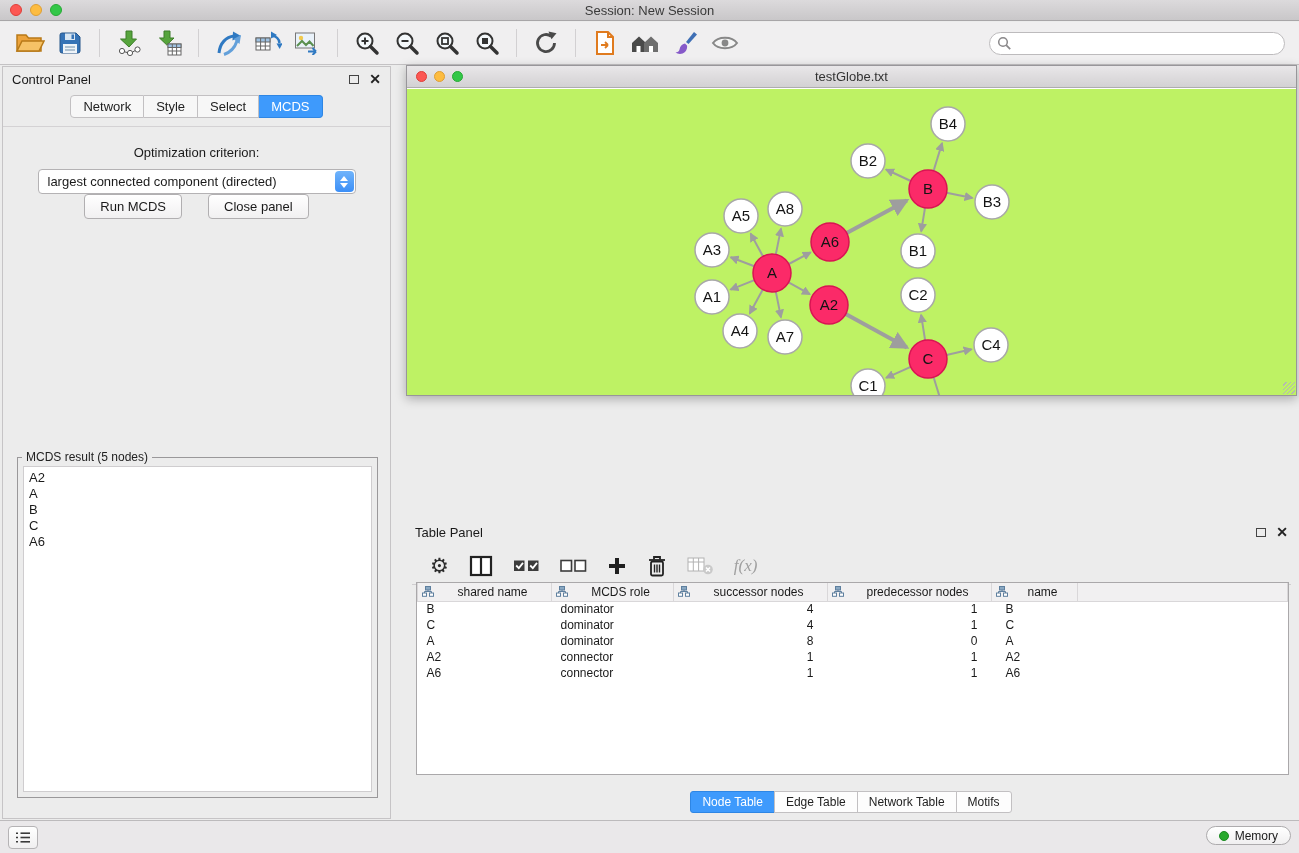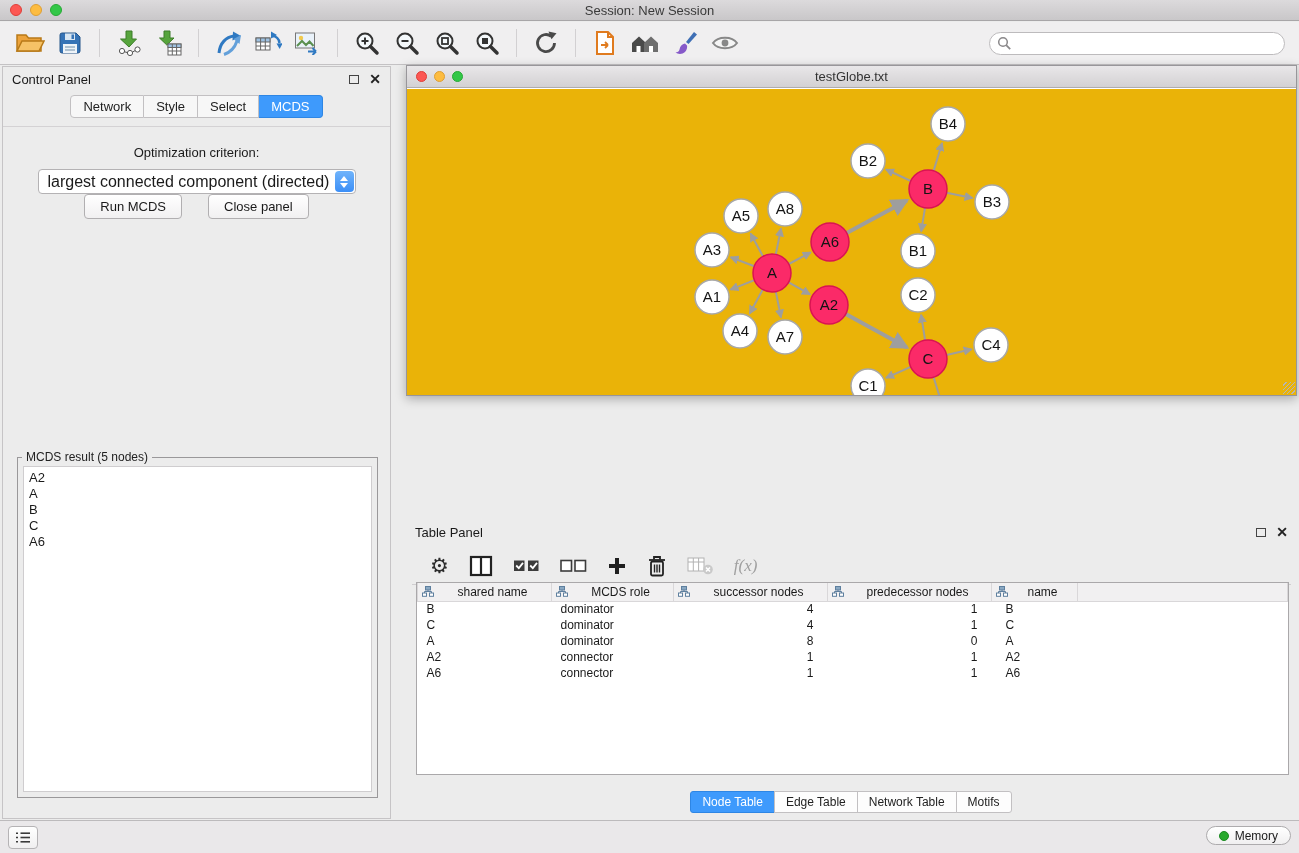--- a/index.html
+++ b/index.html
@@ -60,21 +60,21 @@
     border: 1px solid #c2c0c2; border-left: none; color: #222;
   }
   .cp-tab:first-child { border-left: 1px solid #c2c0c2; border-radius: 4px 0 0 4px; }
   .cp-tab:last-child { border-radius: 0 4px 4px 0; }
   .cp-tab.active { background: #3e9afc; border-color: #2e86e4; color: #fff; }
   .cp-divider { height: 1px; background: #d4d2d4; margin-top: 8px; }
   .opt-label { text-align: center; font-size: 13px; margin-top: 18px; }
   .criterion-select {
     position: relative; width: 318px; height: 25px; margin: 9px auto 0 auto;
     background: #fff; border: 1px solid #b4b2b4; border-radius: 4px;
-    display: flex; align-items: center; font-size: 16px; padding: 0 26px 0 9px;
+    display: flex; align-items: center; font-size: 13px; padding: 0 26px 0 9px;
   }
   .stepper {
     position: absolute; right: 1px; top: 1px; width: 19px; height: 21px;
     background: linear-gradient(#70b4fb, #3c8ff7); border-radius: 4px;
     display: flex; flex-direction: column; align-items: center; justify-content: center; gap: 2px;
   }
   .tri-up { width: 0; height: 0; border-left: 4px solid transparent; border-right: 4px solid transparent; border-bottom: 5px solid #fff; }
   .tri-down { width: 0; height: 0; border-left: 4px solid transparent; border-right: 4px solid transparent; border-top: 5px solid #fff; }
   .cp-buttons { display: flex; justify-content: center; gap: 26px; }
   .cp-btn {
@@ -95,21 +95,21 @@
   .network-window {
     position: absolute; left: 406px; top: 65px; right: 2px; height: 331px;
     background: #fff; border: 1px solid #98969a; box-shadow: 0 3px 10px rgba(0,0,0,.28);
   }
   .nw-titlebar {
     position: relative; height: 22px; background: linear-gradient(#e9e7e9, #d3d1d3);
     border-bottom: 1px solid #aeacae; text-align: center; font-size: 13px; line-height: 22px; color: #333;
   }
   .nw-traffic { position: absolute; left: 9px; top: 5px; display: flex; gap: 7px; }
   .nw-traffic .light { width: 11px; height: 11px; }
-  .nw-canvas { position: absolute; left: 0; right: 0; top: 23px; bottom: 0; background: #eab308; overflow: hidden; }
+  .nw-canvas { position: absolute; left: 0; right: 0; top: 23px; bottom: 0; background: #bef264; overflow: hidden; }
   .resize-grip {
     position: absolute; right: 1px; bottom: 1px; width: 12px; height: 12px;
     background: repeating-linear-gradient(135deg, transparent 0 2px, #b5b5b5 2px 3px);
   }
 
   
   .table-panel { position: absolute; left: 406px; right: 2px; top: 520px; bottom: 33px; background: #ececec; }
   .tp-toolbar {
     position: absolute; top: 27px; left: 6px; right: 6px; height: 38px;
     display: flex; align-items: center; gap: 20px; padding: 0 18px;

